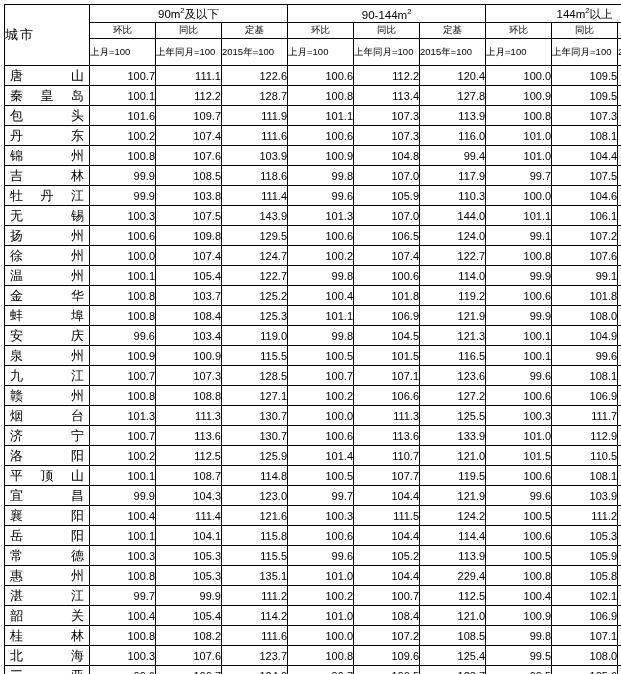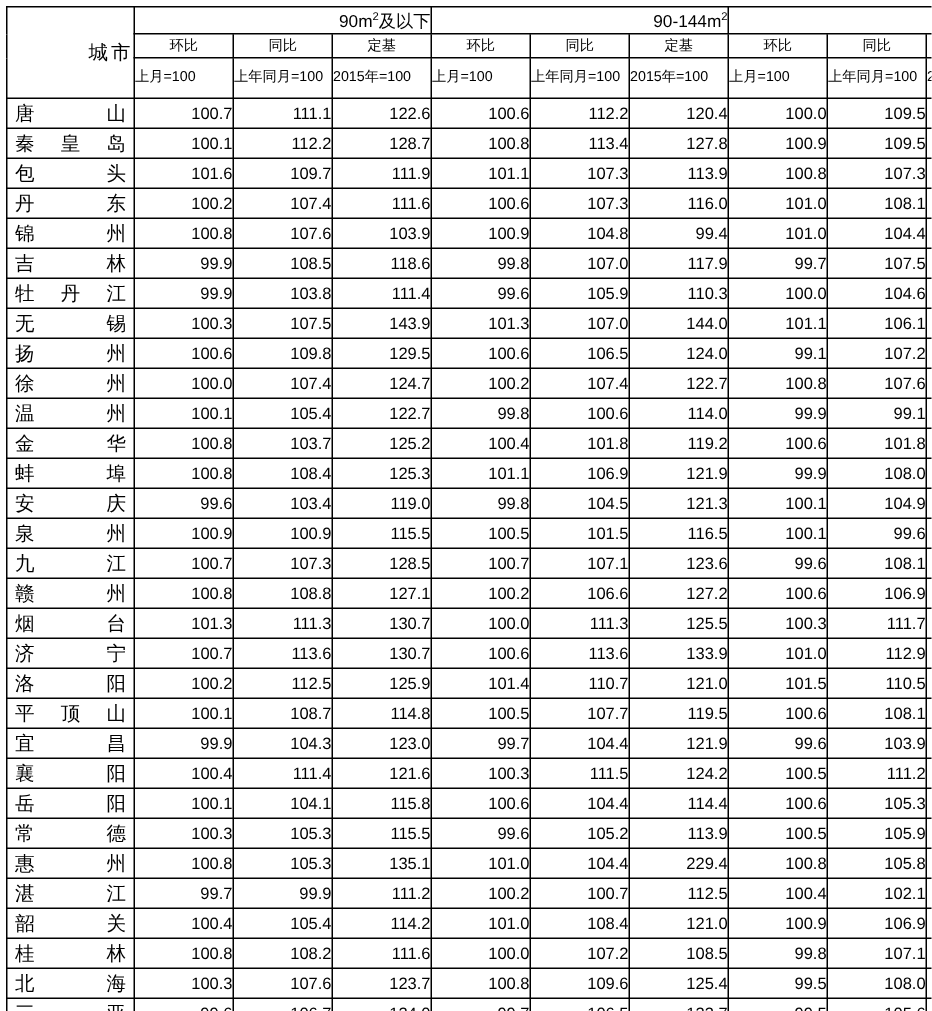--- a/index.html
+++ b/index.html
@@ -1,23 +1,23 @@
 <!DOCTYPE html>
 <html><head>
 <meta charset="utf-8">
 <style>
   html,body{margin:0;padding:0;background:#ffffff;}
   body{width:621px;height:674px;font-family:"Liberation Sans","DejaVu Sans",sans-serif;color:#000;}
   #wrap{width:621px;height:674px;overflow:hidden;position:relative;}
   table.grid{border-collapse:collapse;width:613px;margin:4px 0 0 4px;table-layout:fixed;}
   table.grid td,table.grid th{border:1px solid #000;font-weight:normal;padding:0;}
-  .hdr-group{height:17px;font-size:11.5px;text-align:right;vertical-align:middle;}
+  .hdr-group{height:17px;font-size:11.5px;text-align:center;vertical-align:middle;}
   .hdr-sub{height:15px;font-size:9.5px;text-align:center;vertical-align:middle;font-family:Liberation Serif, serif;}
   .hdr-sub2{height:26px;font-size:9.5px;text-align:left;vertical-align:middle;line-height:1.15;}
-  .city-head{font-size:13px;text-align:right;vertical-align:middle;letter-spacing:2px;border-radius:19px;}
+  .city-head{font-size:13px;text-align:left;vertical-align:middle;letter-spacing:2px;border-radius:19px;}
   td.city{font-size:13px;text-align:center;vertical-align:middle;height:19px;padding:0 6px;}
   td.city span.cn{display:block;text-align:justify;text-align-last:justify;width:74px;margin:0 auto;font-family:Liberation Serif, serif;}
   td.num{font-size:11px;text-align:right;vertical-align:middle;height:19px;padding-right:9px;}
   sup{font-size:7.5px;vertical-align:super;}
   .w-city{width:85px;}
   .w-col{width:66px;}
 </style>
 </head>
 <body>
 

